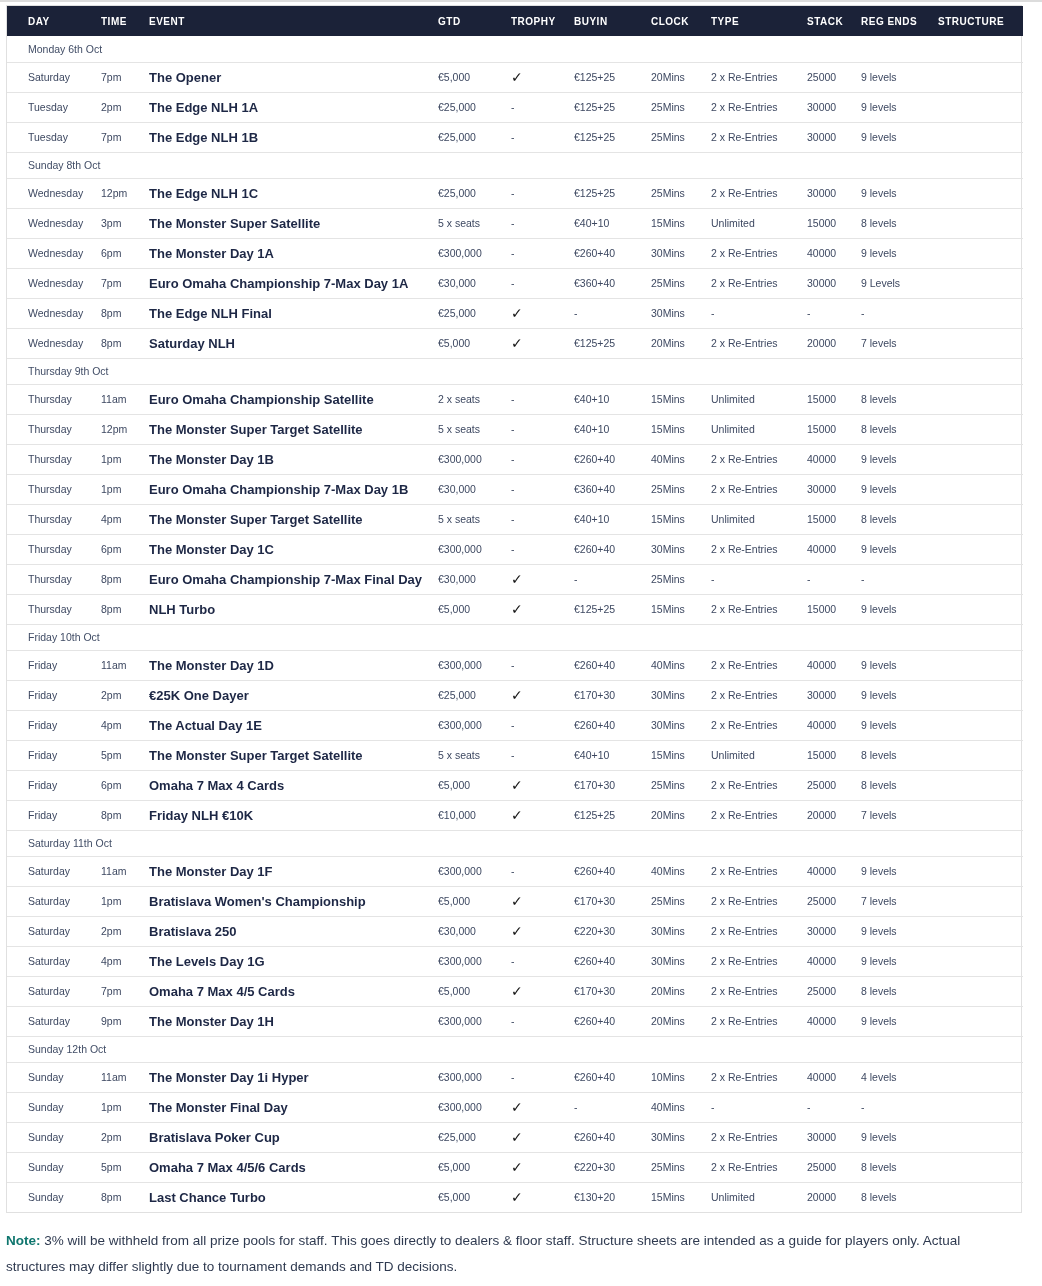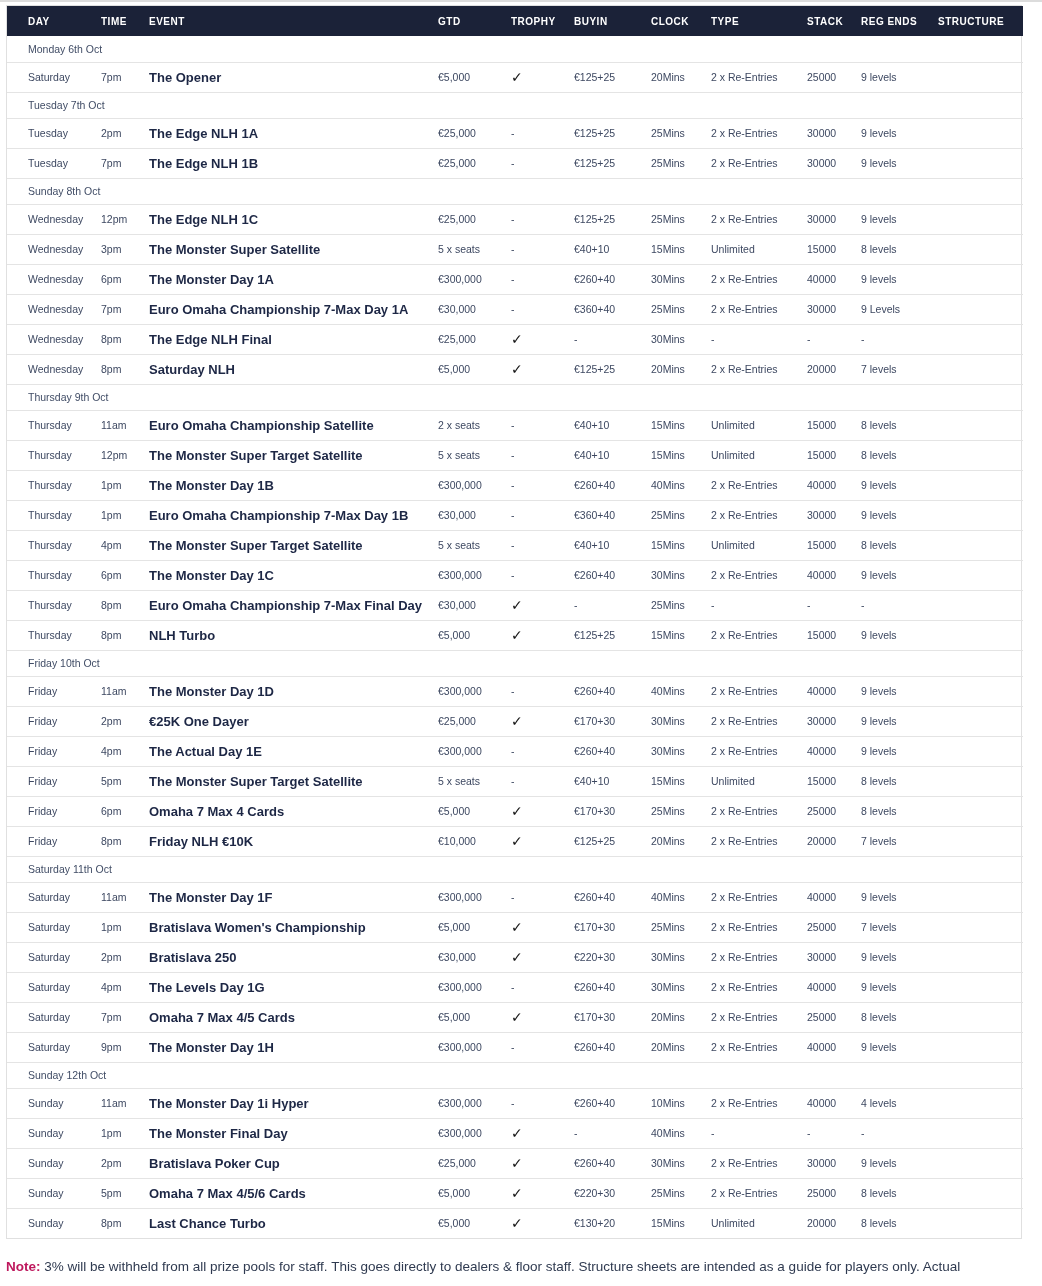--- a/index.html
+++ b/index.html
@@ -53,21 +53,21 @@
     font-size: 14px;
     line-height: 1;
   }
   .dash { color: #3d4861; }
   .note {
     margin: 15px 20px 0 6px;
     font-size: 13.5px;
     line-height: 1.9;
     color: #2f3a50;
   }
-  .note b { color: #be185d; }
+  .note b { color: #0f766e; }
 </style>
 </head>
 <body>
 
 <div class="page">
   <div class="table-wrap">
     <table>
       <colgroup>
         <col style="width:94px">
           <col style="width:48px">
@@ -106,23 +106,20 @@
             <td class="event">The Opener</td>
             <td>€5,000</td>
             <td><span class="check">✓</span></td>
             <td>€125+25</td>
             <td>20Mins</td>
             <td>2 x Re-Entries</td>
             <td>25000</td>
             <td>9 levels</td>
             <td></td>
           </tr>
-          <tr class="section-row">
-            <td colspan="11">Tuesday 7th Oct</td>
-          </tr>
           <tr class="event-row">
             <td>Tuesday</td>
             <td>2pm</td>
             <td class="event">The Edge NLH 1A</td>
             <td>€25,000</td>
             <td><span class="dash">-</span></td>
             <td>€125+25</td>
             <td>25Mins</td>
             <td>2 x Re-Entries</td>
             <td>30000</td>

